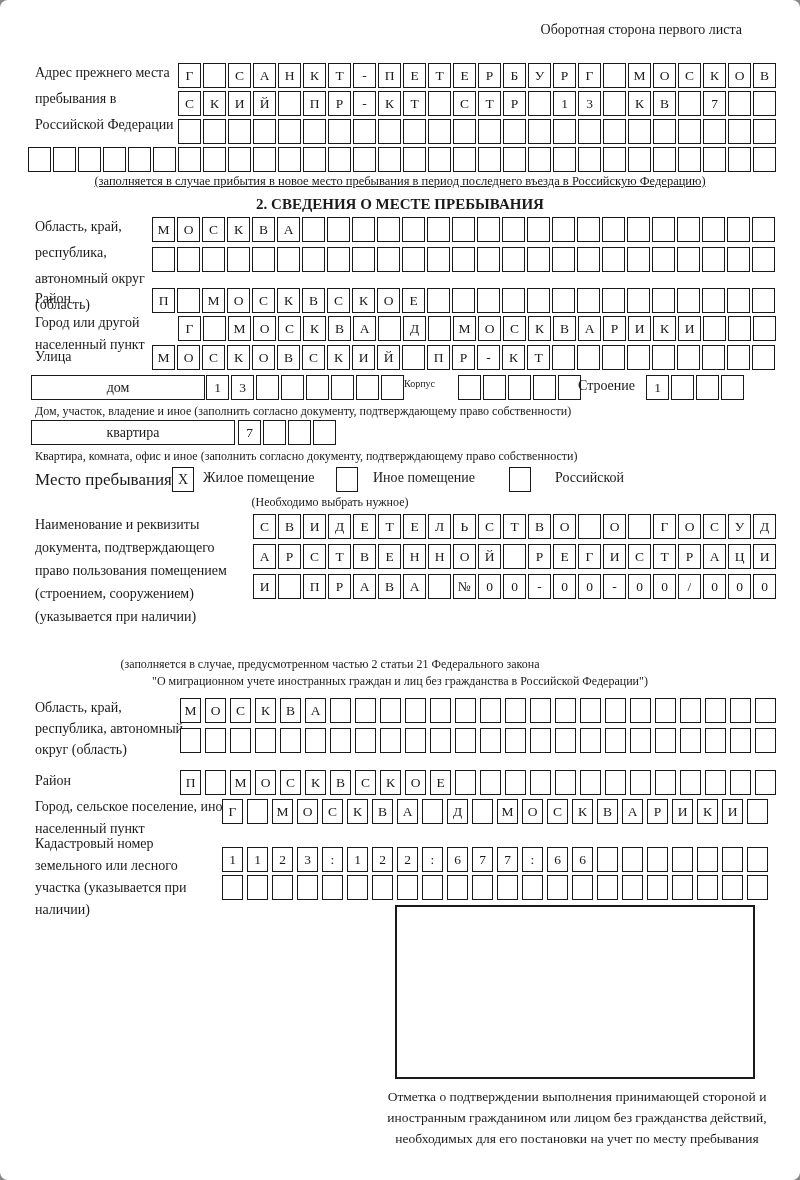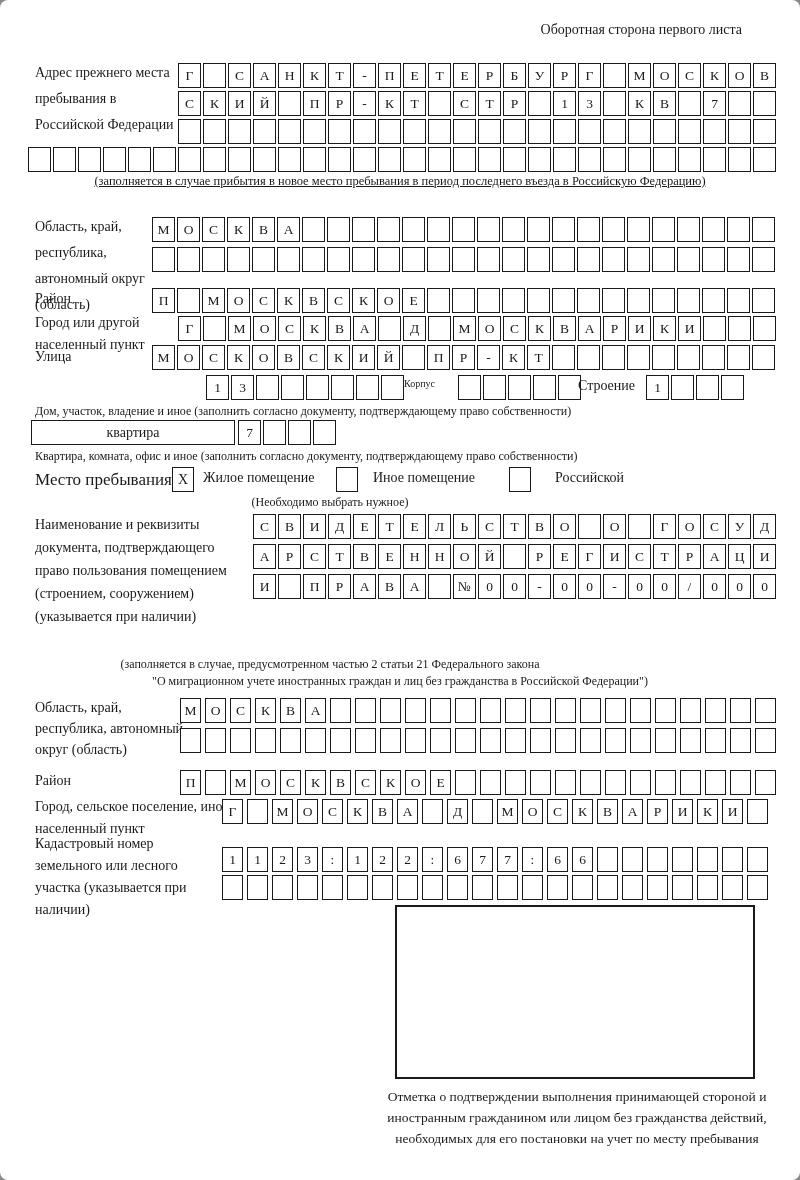--- a/index.html
+++ b/index.html
@@ -154,20 +154,21 @@
       <span class="cell"></span>
       <span class="cell"></span>
       <span class="cell"></span>
       <span class="cell"></span>
       <span class="cell"></span>
       <span class="cell"></span>
       <span class="cell"></span>
     </div>
   <div class="abs caption center" style="left:0; top:174px; width:800px;text-decoration:underline;">(заполняется в случае прибытия в новое место пребывания в период последнего въезда в Российскую Федерацию)</div>
 
+  <div class="abs heading" style="left:0; top:196px; width:800px;">2. СВЕДЕНИЯ О МЕСТЕ ПРЕБЫВАНИЯ</div>
 
   <div class="abs label" style="left:35px; top:214px; width:118px;">Область, край, республика, автономный округ (область)</div>
   <div class="abs cells" style="left:152px; top:217px;">
       <span class="cell">М</span>
       <span class="cell">О</span>
       <span class="cell">С</span>
       <span class="cell">К</span>
       <span class="cell">В</span>
       <span class="cell">А</span>
       <span class="cell"></span>
@@ -297,20 +298,21 @@
       <span class="cell"></span>
       <span class="cell"></span>
       <span class="cell"></span>
       <span class="cell"></span>
       <span class="cell"></span>
       <span class="cell"></span>
       <span class="cell"></span>
       <span class="cell"></span>
     </div>
 
+  <div class="abs labelbox" style="left:31px; top:375px; width:172px;">дом</div>
   <div class="abs cells" style="left:206px; top:375px;">
       <span class="cell">1</span>
       <span class="cell">3</span>
       <span class="cell"></span>
       <span class="cell"></span>
       <span class="cell"></span>
       <span class="cell"></span>
       <span class="cell"></span>
       <span class="cell"></span>
     </div>

